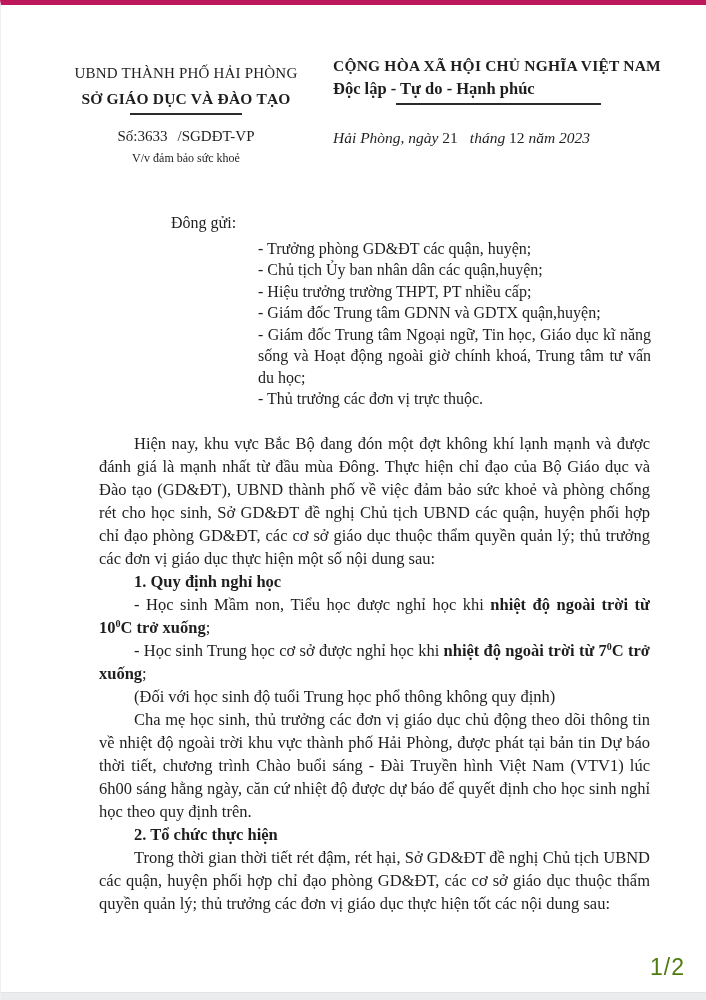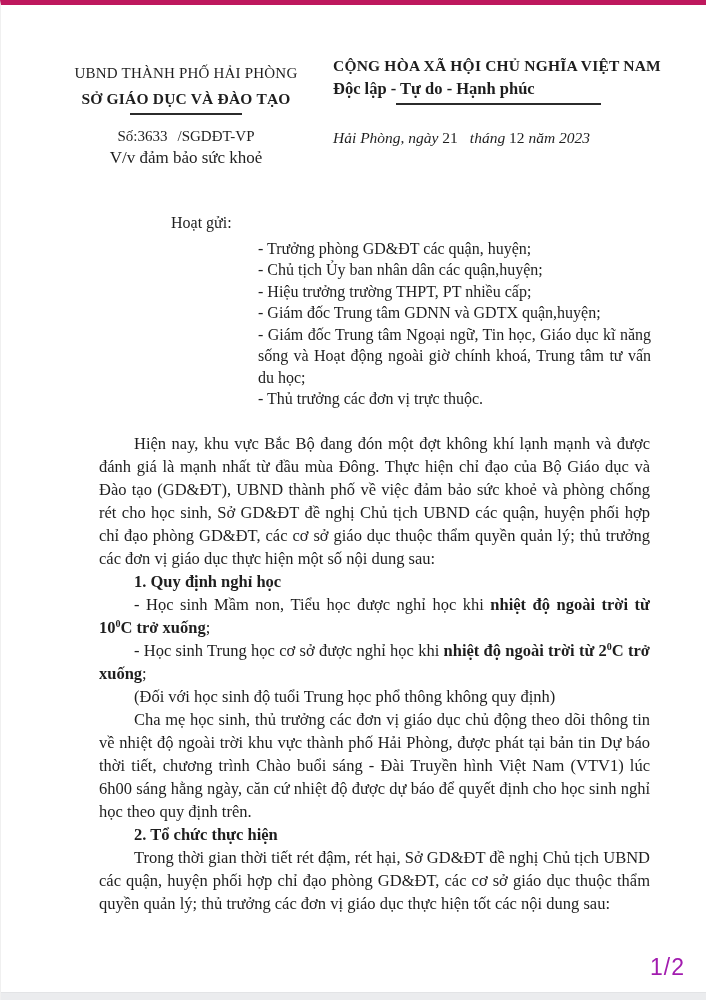--- a/index.html
+++ b/index.html
@@ -19,21 +19,21 @@
   
   .hdr-left {
     position:absolute; top:60px; left:42px; width:286px;
     text-align:center;
   }
   .org-parent { font-size:15px; letter-spacing:.2px; }
   .org-name   { font-size:15.5px; font-weight:bold; margin-top:8px; letter-spacing:.2px; }
   .rule-s { width:112px; height:1.5px; background:#2b2b2b; margin:5px auto 0; }
   .doc-no { font-size:15px; margin-top:13px; }
   .doc-no .gap { display:inline-block; width:10px; }
-  .subject { font-size:17px; line-height:18px; margin-top:4px; }
+  .subject { font-size:12px; line-height:18px; margin-top:4px; }
 
   .hdr-right {
     position:absolute; top:52px; left:332px; width:330px;
     text-align:left;
     font-family:Liberation Serif, serif;
   }
   .nat1 { font-size:15.5px; font-weight:bold; letter-spacing:.2px; }
   .nat2 { font-size:16.5px; font-weight:bold; margin-top:4px; }
   .rule-l { width:205px; height:1.5px; background:#2b2b2b; margin:4px auto 0; }
   .dateline { font-size:15.5px; margin-top:24px; font-style:italic; }
@@ -58,21 +58,21 @@
   sup { font-size:10px; line-height:0; vertical-align:super; }
 
   
   .footer-bar {
     position:absolute; left:0; bottom:0; width:100%; height:8px;
     background:#ebecee; border-top:1px solid #e3e4e6;
   }
   .page-indicator {
     position:absolute; right:21px; bottom:19px;
     font-family:"Liberation Sans","DejaVu Sans",sans-serif;
-    font-size:23px; color:#a21caf; letter-spacing:1px;
+    font-size:23px; color:#4d7c0f; letter-spacing:1px;
   }
 </style>
 </head>
 <body>
 
 <div class="page">
 
   <div class="hdr-left">
     <div class="org-parent">UBND THÀNH PHỐ HẢI PHÒNG</div>
     <div class="org-name">SỞ GIÁO DỤC VÀ ĐÀO TẠO</div>
@@ -84,36 +84,36 @@
   </div>
 
   <div class="hdr-right">
     <div class="nat1">CỘNG HÒA XÃ HỘI CHỦ NGHĨA VIỆT NAM</div>
     <div class="nat2">Độc lập - Tự do - Hạnh phúc</div>
     <div class="rule-l"></div>
     <div class="dateline"><span>Hải Phòng, ngày</span> <span class="num">21</span><span class="wgap"></span><span>tháng</span> <span class="num">12</span> <span>năm</span> <span>2023</span></div>
   </div>
 
   <div class="recipients">
-    <div class="label">Hoạt gửi:</div>
+    <div class="label">Đông gửi:</div>
     <div class="items">
       <div>- Trưởng phòng GD&amp;ĐT các quận, huyện;</div>
       <div>- Chủ tịch Ủy ban nhân dân các quận,huyện;</div>
       <div>- Hiệu trưởng trường THPT, PT nhiều cấp;</div>
       <div>- Giám đốc Trung tâm GDNN và GDTX quận,huyện;</div>
       <div>- Giám đốc Trung tâm Ngoại ngữ, Tin học, Giáo dục kĩ năng sống và Hoạt động ngoài giờ chính khoá, Trung tâm tư vấn du học;</div>
       <div>- Thủ trưởng các đơn vị trực thuộc.</div>
     </div>
   </div>
 
   <div class="body-text">
     <p>Hiện nay, khu vực Bắc Bộ đang đón một đợt không khí lạnh mạnh và được đánh giá là mạnh nhất từ đầu mùa Đông. Thực hiện chỉ đạo của Bộ Giáo dục và Đào tạo (GD&amp;ĐT), UBND thành phố về việc đảm bảo sức khoẻ và phòng chống rét cho học sinh, Sở GD&amp;ĐT đề nghị Chủ tịch UBND các quận, huyện phối hợp chỉ đạo phòng GD&amp;ĐT, các cơ sở giáo dục thuộc thẩm quyền quản lý; thủ trưởng các đơn vị giáo dục thực hiện một số nội dung sau:</p>
     <p class="heading">1. Quy định nghỉ học</p>
     <p><span>- Học sinh Mầm non, Tiểu học được nghỉ học khi </span><b><span>nhiệt độ ngoài trời từ 10</span><sup>0</sup><span>C trở xuống</span></b><span>;</span></p>
-    <p><span>- Học sinh Trung học cơ sở được nghỉ học khi </span><b><span>nhiệt độ ngoài trời từ 2</span><sup>0</sup><span>C trở xuống</span></b><span>;</span></p>
+    <p><span>- Học sinh Trung học cơ sở được nghỉ học khi </span><b><span>nhiệt độ ngoài trời từ 7</span><sup>0</sup><span>C trở xuống</span></b><span>;</span></p>
     <p>(Đối với học sinh độ tuổi Trung học phổ thông không quy định)</p>
     <p>Cha mẹ học sinh, thủ trưởng các đơn vị giáo dục chủ động theo dõi thông tin về nhiệt độ ngoài trời khu vực thành phố Hải Phòng, được phát tại bản tin Dự báo thời tiết, chương trình Chào buổi sáng - Đài Truyền hình Việt Nam (VTV1) lúc 6h00 sáng hằng ngày, căn cứ nhiệt độ được dự báo để quyết định cho học sinh nghỉ học theo quy định trên.</p>
     <p class="heading">2. Tổ chức thực hiện</p>
     <p>Trong thời gian thời tiết rét đậm, rét hại, Sở GD&amp;ĐT đề nghị Chủ tịch UBND các quận, huyện phối hợp chỉ đạo phòng GD&amp;ĐT, các cơ sở giáo dục thuộc thẩm quyền quản lý; thủ trưởng các đơn vị giáo dục thực hiện tốt các nội dung sau:</p>
   </div>
 
   <div class="footer-bar"></div>
   <div class="page-indicator">1/2</div>
 
 </div>

